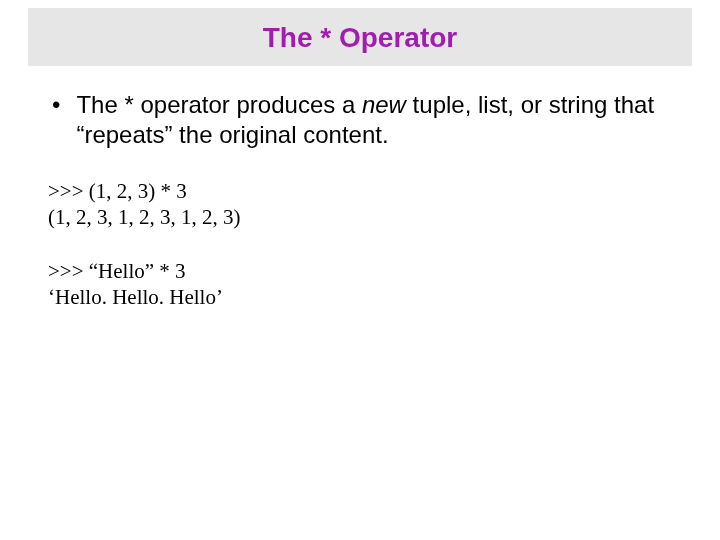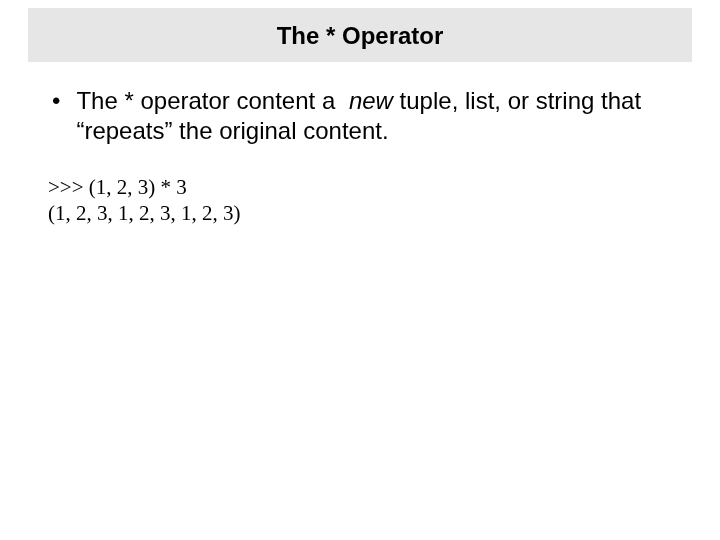--- a/index.html
+++ b/index.html
@@ -10,23 +10,23 @@
     font-family: Arial, Helvetica, sans-serif;
     overflow: hidden;
   }
   .title-bar {
     background: #e6e6e6;
     margin: 8px 28px 0 28px;
     padding: 14px 0 12px 0;
     text-align: center;
   }
   .title-bar h1 {
-    font-size: 24px;
+    font-size: 28px;
     font-weight: bold;
-    color: #000000;
+    color: #a21caf;
     font-family: Arial, Helvetica, sans-serif;
   }
   .content {
     padding: 24px 48px 0 48px;
   }
   .bullet-row {
     display: flex;
     align-items: flex-start;
     margin-bottom: 28px;
   }
@@ -36,21 +36,20 @@
     color: #000;
     margin-right: 16px;
     margin-left: 4px;
   }
   .bullet-text {
     font-size: 24px;
     line-height: 30px;
     color: #000;
   }
   .bullet-text em {
-    margin-left: 7px;
   }
   .code-block {
     font-family: Liberation Serif, serif;
     font-size: 21px;
     line-height: 26px;
     color: #000;
     white-space: pre;
     margin-bottom: 28px;
   }
 </style>
@@ -59,22 +58,24 @@
 
 <div class="title-bar">
   <h1>The * Operator</h1>
 </div>
 
 <div class="content">
 
   <div class="bullet-row">
     <span class="bullet-dot">•</span>
     <span class="bullet-text">
-      <span>The * operator content a </span><em>new</em><span> tuple, list, or string that “repeats” the original content.</span>
+      <span>The * operator produces a </span><em>new</em><span> tuple, list, or string that “repeats” the original content.</span>
     </span>
   </div>
 
   <div class="code-block"><span>&gt;&gt;&gt; (1, 2, 3) * 3</span>
 <span>(1, 2, 3, 1, 2, 3, 1, 2, 3)</span></div>
 
 
+  <div class="code-block"><span>&gt;&gt;&gt; “Hello” * 3</span>
+<span>‘Hello. Hello. Hello’</span></div>
 
 </div>
 
 </body></html>

